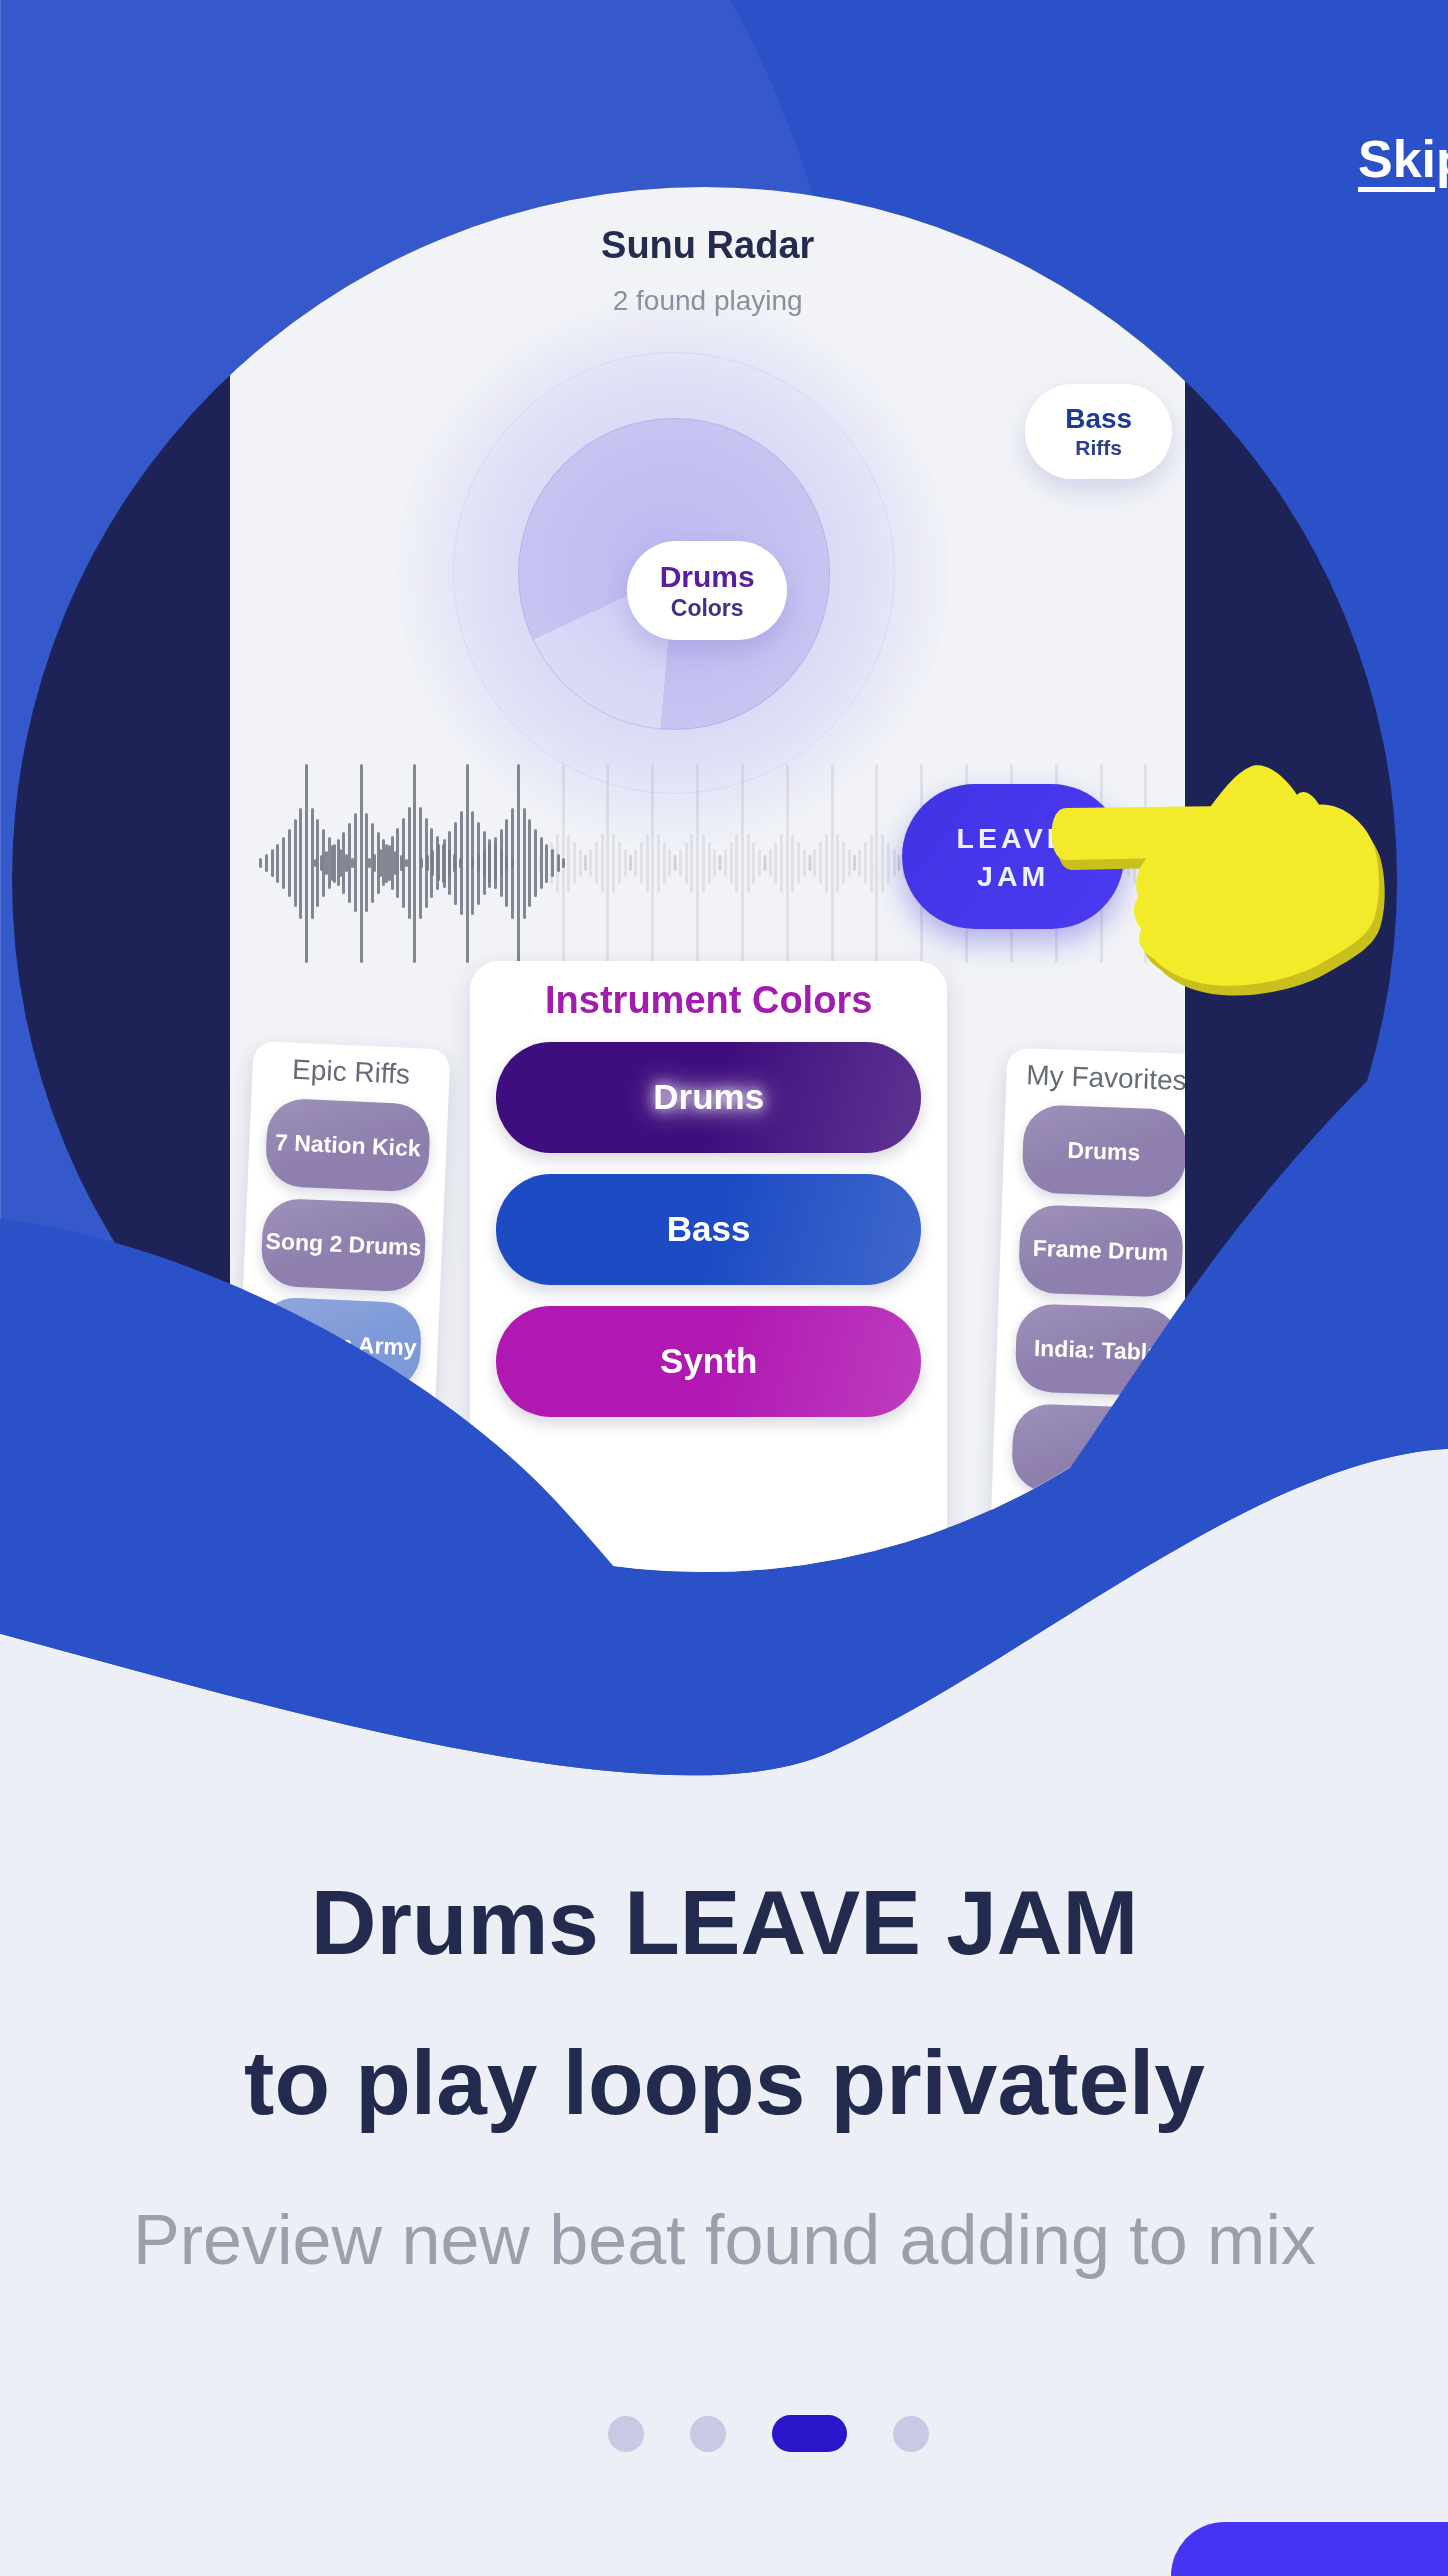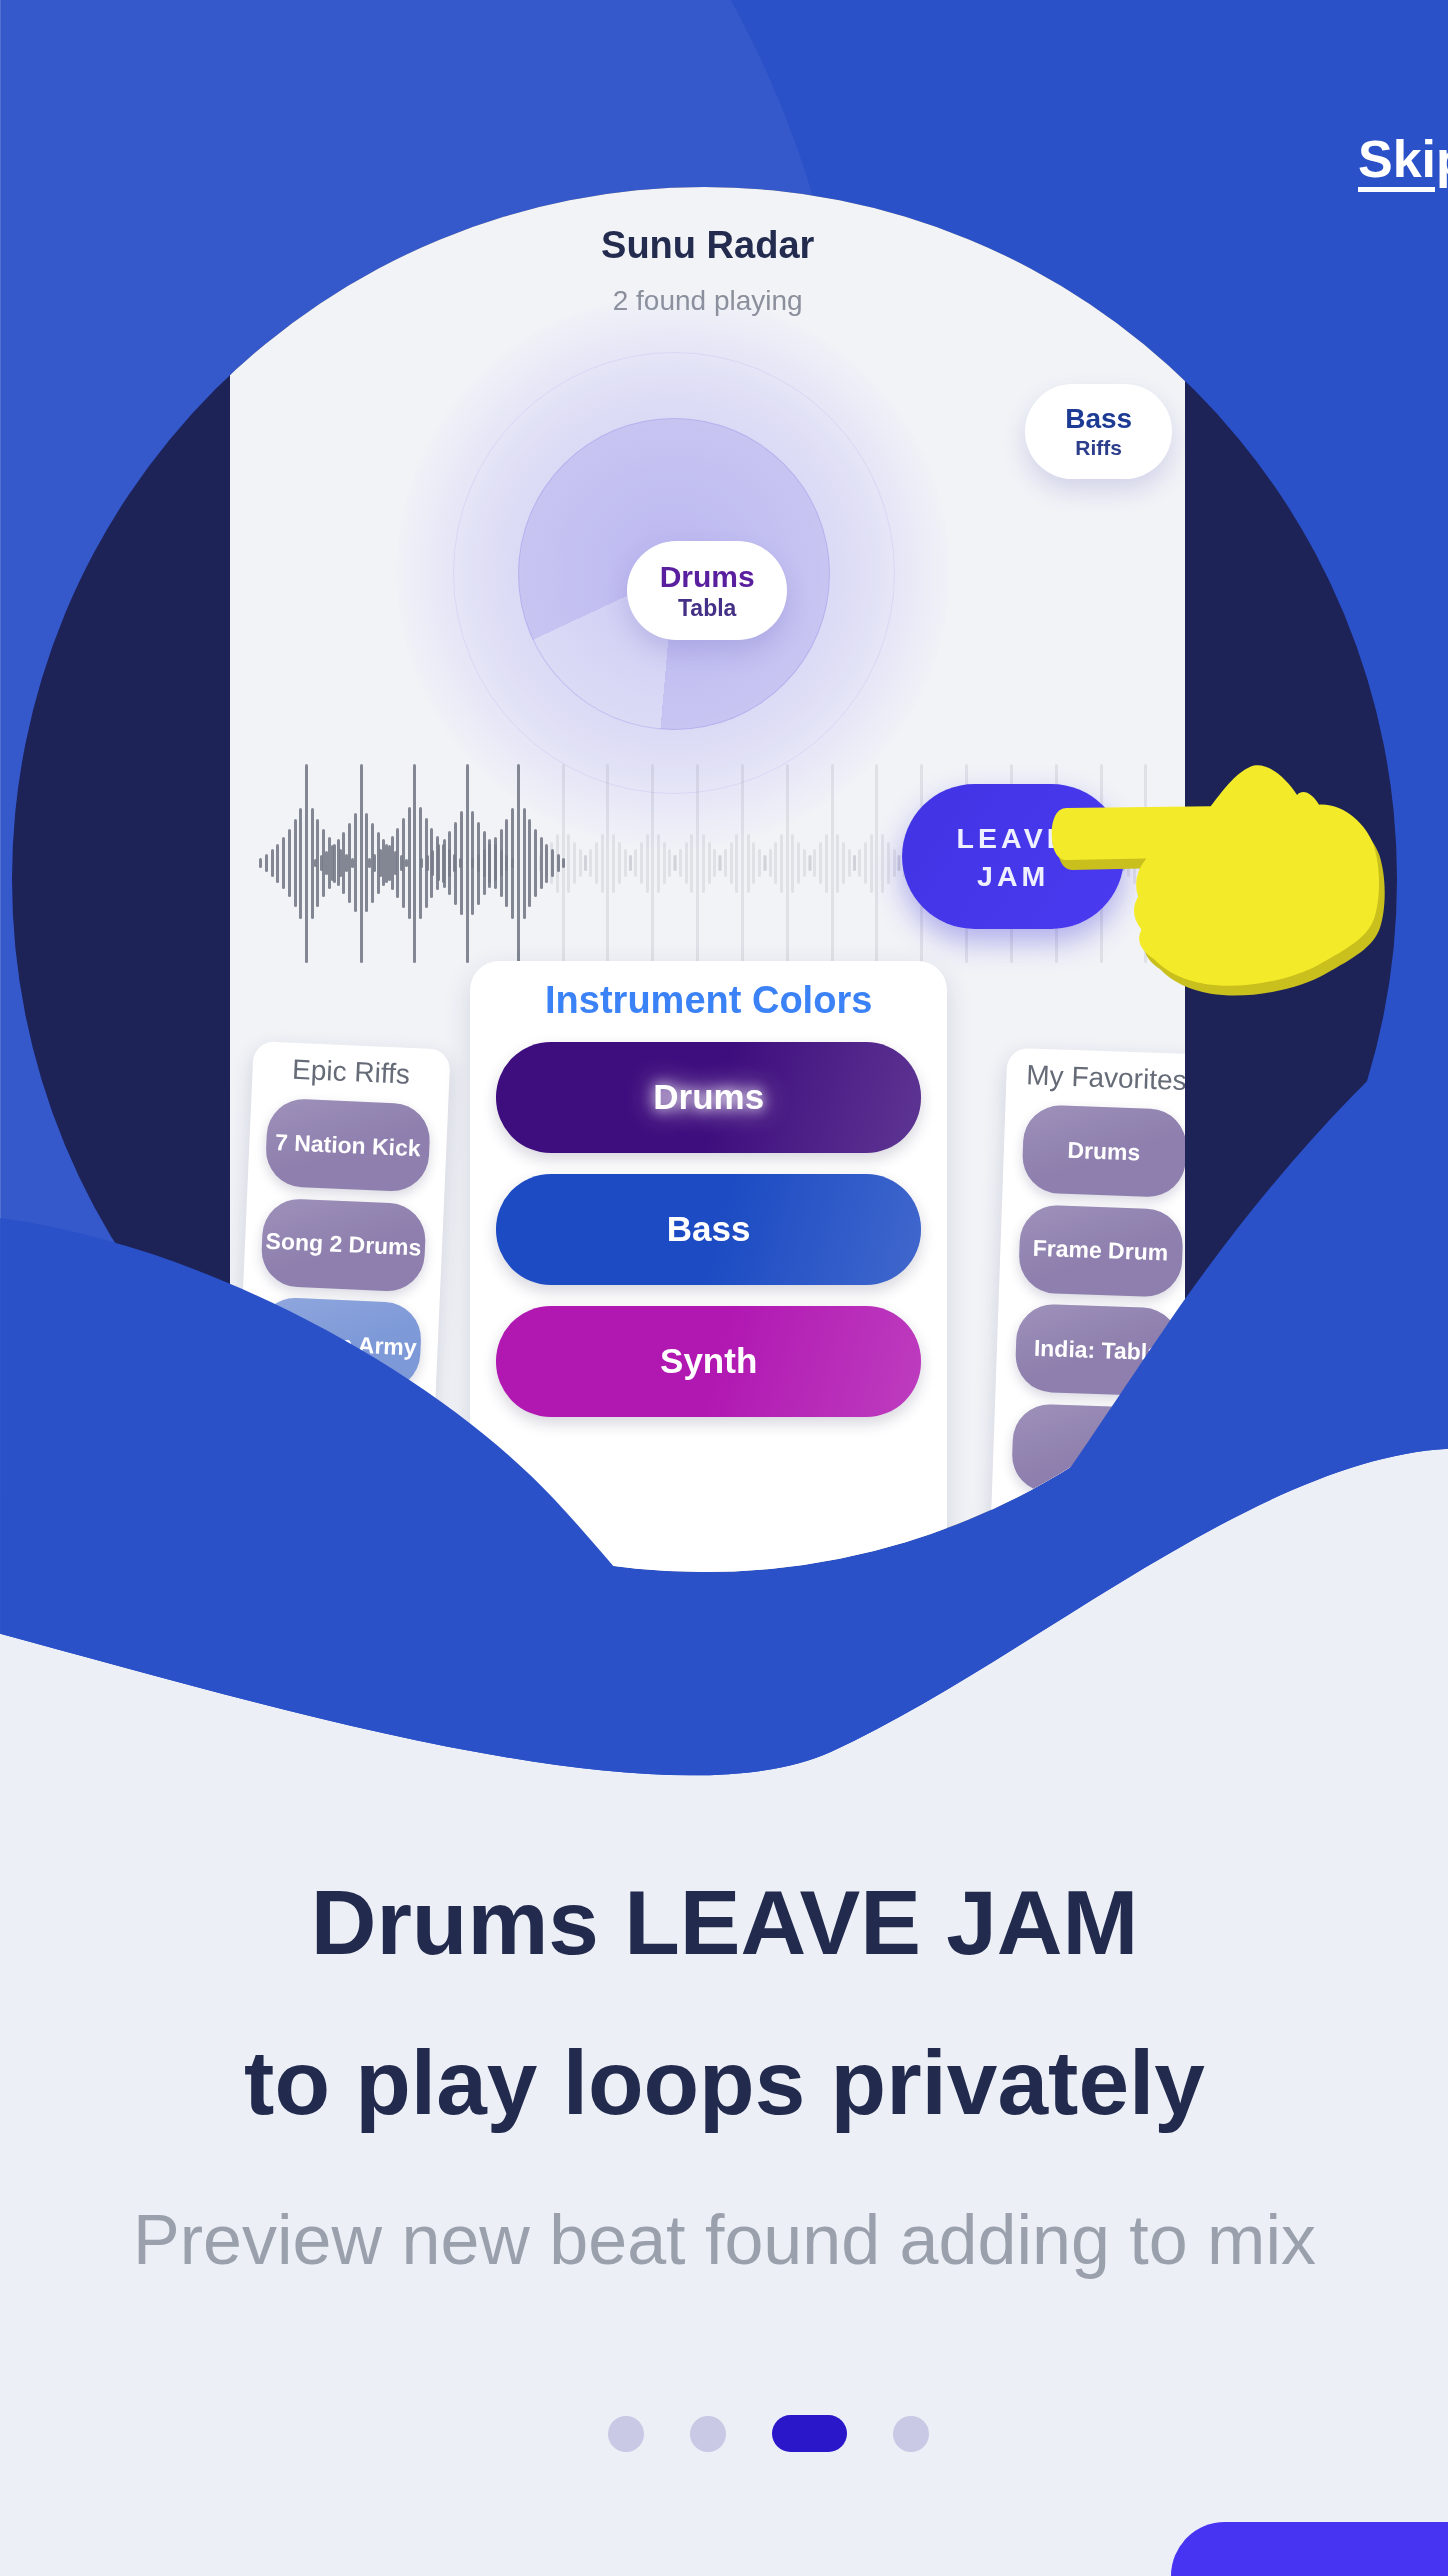--- a/index.html
+++ b/index.html
@@ -58,21 +58,21 @@
     background:linear-gradient(125deg,#4134e4,#4b3af0);
     box-shadow:0 13px 29px rgba(58,46,216,.35);
     display:flex;flex-direction:column;align-items:center;justify-content:center;
     color:#eef0ff;font-weight:bold;font-size:28.5px;letter-spacing:4.1px;line-height:38px;cursor:pointer;
   }
   
   .inst-card{
     position:absolute;left:240px;top:774px;width:477px;height:636px;border-radius:29px;
     background:#ffffff;box-shadow:0 9.8px 28px rgba(40,40,90,.14);
   }
-  .inst-title{margin-top:18px;text-align:center;font-size:38px;font-weight:bold;color:#3b82f6;}
+  .inst-title{margin-top:18px;text-align:center;font-size:38px;font-weight:bold;color:#a21caf;}
   .inst-btns{margin-top:19.6px;display:flex;flex-direction:column;align-items:center;gap:21px;}
   .inst-btn{position:relative;width:425px;height:111px;border-radius:55px;overflow:hidden;
     display:flex;align-items:center;justify-content:center;
     color:#ffffff;font-size:35px;font-weight:bold;cursor:pointer;
     box-shadow:0 6.5px 14.7px rgba(30,30,70,.18);}
   .inst-btn::before{content:"";position:absolute;inset:0;
     background:linear-gradient(105deg,rgba(255,255,255,0) 52%,rgba(255,255,255,.16));}
   .inst-btn span{position:relative;}
   .inst-btn.glowtext span{text-shadow:0 0 13px #ffffff,0 0 28px rgba(255,255,255,.9);}
   
@@ -121,21 +121,21 @@
     <div class="glow"></div>
     <div class="ring-outer"></div>
     <div class="sector"></div>
 
     <div class="bubble bubble-bass">
       <span class="b-inst">Bass</span>
       <span class="b-user">Riffs</span>
     </div>
     <div class="bubble bubble-drums">
       <span class="b-inst">Drums</span>
-      <span class="b-user">Tabla</span>
+      <span class="b-user">Colors</span>
     </div>
 
     <div id="waveform">
         <div class="bar" style="left: 75px; top: 14.7px; height: 199px; opacity: 0.9;"></div>
         <div class="bar" style="left: 69px; top: 59px; height: 111px; opacity: 0.9;"></div>
         <div class="bar" style="left: 81px; top: 59px; height: 111px; opacity: 0.9;"></div>
         <div class="bar" style="left: 64px; top: 70px; height: 88px; opacity: 0.9;"></div>
         <div class="bar" style="left: 86px; top: 70px; height: 88px; opacity: 0.9;"></div>
         <div class="bar" style="left: 58px; top: 80px; height: 68px; opacity: 0.9;"></div>
         <div class="bar" style="left: 92px; top: 80px; height: 68px; opacity: 0.9;"></div>

